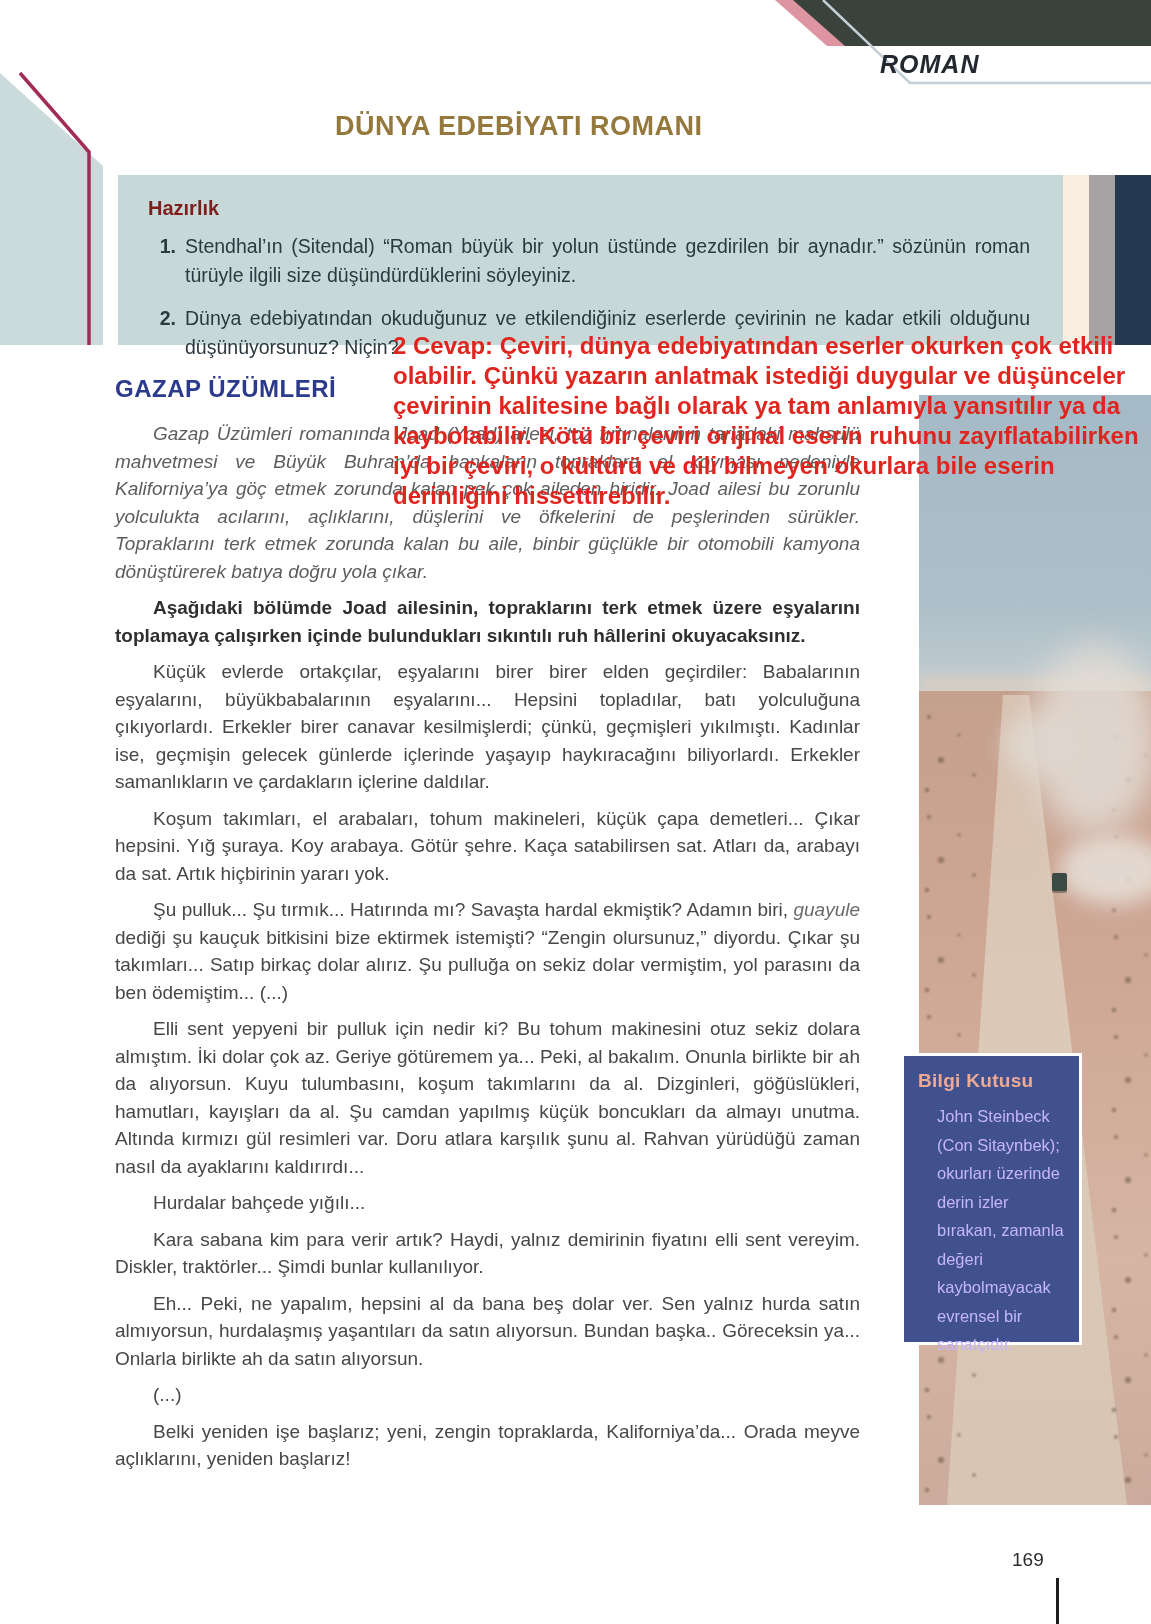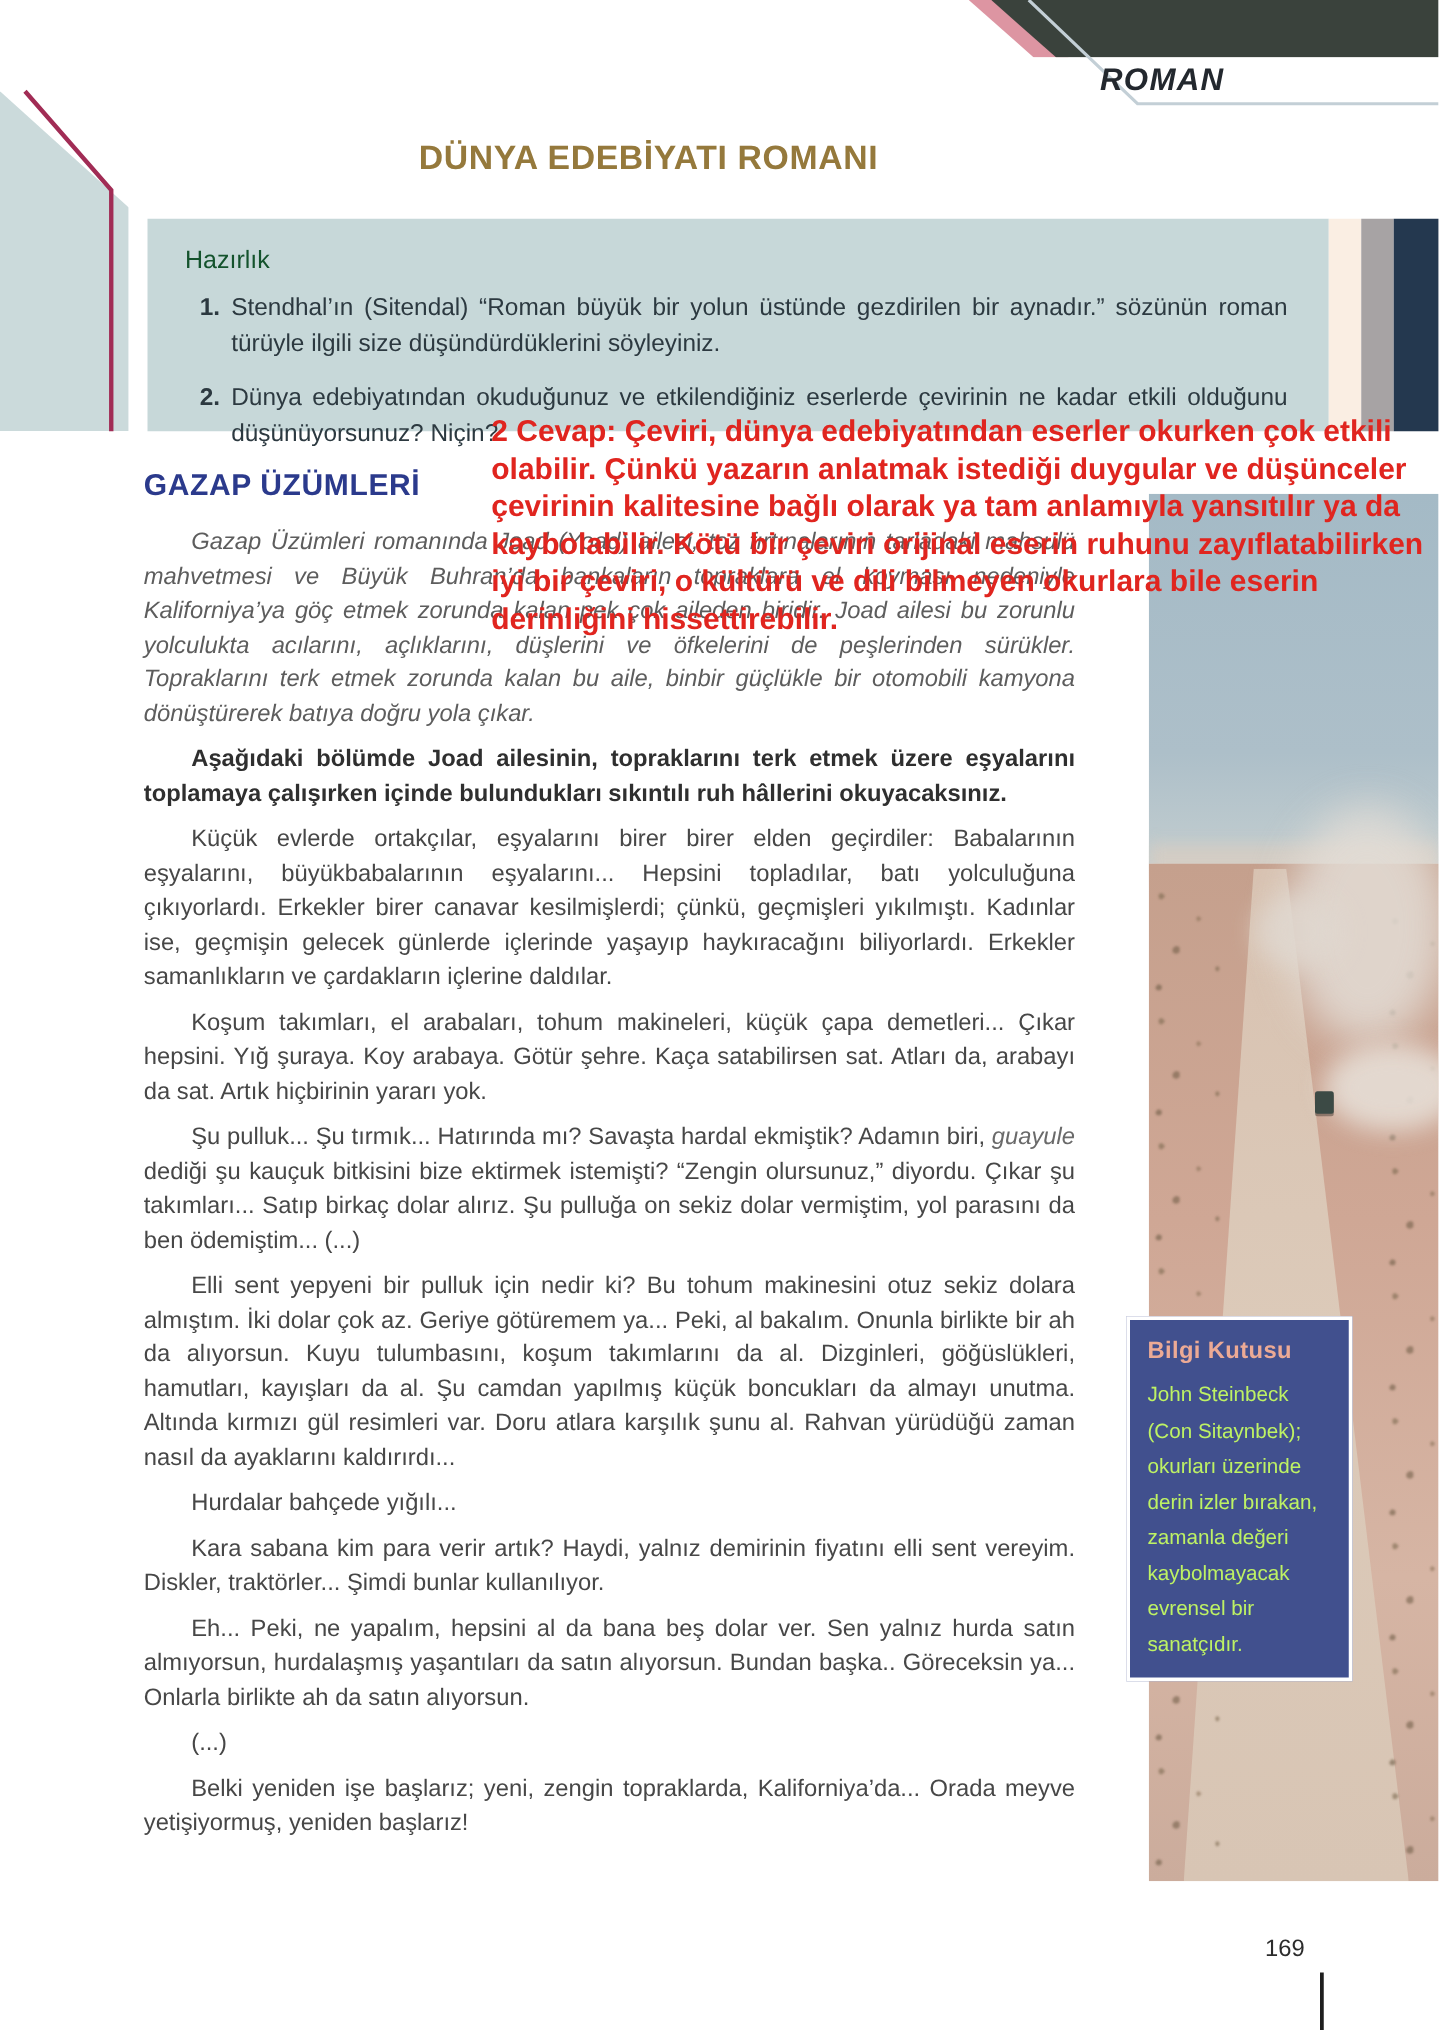--- a/index.html
+++ b/index.html
@@ -25,21 +25,21 @@
   .hdr-label{position:absolute;left:880px;top:50px;width:200px;text-align:left;
              font-size:25px;font-weight:700;font-style:italic;color:#23282e;letter-spacing:1px;}
 
   
   .main-title{position:absolute;left:335px;top:111px;width:480px;text-align:left;
               font-size:27px;font-weight:700;color:#95793c;letter-spacing:.5px;}
 
   
   .hazirlik{position:absolute;left:118px;top:175px;width:945px;height:170px;background:#c7d8d9;
             box-sizing:border-box;padding:22px 28px 0 30px;color:#2c3940;}
-  .hazirlik-title{font-size:20px;font-weight:400;color:#14532d;margin:0 0 12px 0;}
+  .hazirlik-title{font-size:20px;font-weight:700;color:#7f1d1d;margin:0 0 12px 0;}
   .hz-item{display:flex;margin-bottom:14px;font-size:19.5px;line-height:29px;}
   .hz-num{font-weight:700;width:28px;flex:0 0 28px;text-align:right;margin-right:9px;}
   .hz-text{width:845px;text-align:justify;}
 
   
   .stripe{position:absolute;top:175px;height:170px;}
   .stripe-cream{left:1063px;width:26px;background:#faeee3;}
   .stripe-gray{left:1089px;width:26px;background:#a7a3a4;}
   .stripe-navy{left:1115px;width:36px;background:#24384f;}
 
@@ -80,21 +80,21 @@
             border-radius:50%;filter:blur(10px);opacity:.8;}
   .ph-dust3{position:absolute;left:140px;top:440px;width:110px;height:70px;background:#e6ded6;
             border-radius:50%;filter:blur(10px);opacity:.9;}
   .ph-vehicle{position:absolute;left:133px;top:478px;width:15px;height:18px;background:#3c4a45;
               border-radius:2px;box-shadow:0 2px 0 rgba(60,50,45,.45);}
 
   
   .infobox{position:absolute;left:901px;top:1053px;width:181px;height:292px;background:#41508e;
            border:3px solid #ffffff;box-sizing:border-box;padding:14px 12px 0 14px;z-index:3;}
   .infobox-title{font-size:19px;font-weight:800;color:#ecaa95;margin:0 0 10px 0;letter-spacing:.3px;}
-  .infobox-text{font-size:16.5px;line-height:28.5px;color:#bef264;}
+  .infobox-text{font-size:16.5px;line-height:28.5px;color:#c4b5fd;margin-left:19px;}
 
   
   .page-num{position:absolute;left:1012px;top:1549px;width:60px;
             font-size:19px;color:#2c2c2c;}
   .page-tick{position:absolute;left:1056px;top:1578px;width:3px;height:46px;background:#1e1e1e;}
 </style>
 </head>
 <body>
 
 <div class="page">
@@ -152,21 +152,21 @@
         <p class="para intro"><span>Gazap Üzümleri romanında Joad (Yoad) ailesi, toz fırtınalarının tarladaki mahsulü mahvetmesi ve Büyük Buhran’da bankaların topraklara el koyması nedeniyle Kaliforniya’ya göç etmek zorunda kalan pek çok aileden biridir. Joad ailesi bu zorunlu yolculukta acılarını, açlıklarını, düşlerini ve öfkelerini de peşlerinden sürükler. Topraklarını terk etmek zorunda kalan bu aile, binbir güçlükle bir otomobili kamyona dönüştürerek batıya doğru yola çıkar.</span></p>
         <p class="para lead"><span>Aşağıdaki bölümde Joad ailesinin, topraklarını terk etmek üzere eşyalarını toplamaya çalışırken içinde bulundukları sıkıntılı ruh hâllerini okuyacaksınız.</span></p>
         <p class="para"><span>Küçük evlerde ortakçılar, eşyalarını birer birer elden geçirdiler: Babalarının eşyalarını, büyükbabalarının eşyalarını... Hepsini topladılar, batı yolculuğuna çıkıyorlardı. Erkekler birer canavar kesilmişlerdi; çünkü, geçmişleri yıkılmıştı. Kadınlar ise, geçmişin gelecek günlerde içlerinde yaşayıp haykıracağını biliyorlardı. Erkekler samanlıkların ve çardakların içlerine daldılar.</span></p>
         <p class="para"><span>Koşum takımları, el arabaları, tohum makineleri, küçük çapa demetleri... Çıkar hepsini. Yığ şuraya. Koy arabaya. Götür şehre. Kaça satabilirsen sat. Atları da, arabayı da sat. Artık hiçbirinin yararı yok.</span></p>
         <p class="para"><span>Şu pulluk... Şu tırmık... Hatırında mı? Savaşta hardal ekmiştik? Adamın biri, </span><span class="it">guayule</span><span> dediği şu kauçuk bitkisini bize ektirmek istemişti? “Zengin olursunuz,” diyordu. Çıkar şu takımları... Satıp birkaç dolar alırız. Şu pulluğa on sekiz dolar vermiştim, yol parasını da ben ödemiştim... (...)</span></p>
         <p class="para"><span>Elli sent yepyeni bir pulluk için nedir ki? Bu tohum makinesini otuz sekiz dolara almıştım. İki dolar çok az. Geriye götüremem ya... Peki, al bakalım. Onunla birlikte bir ah da alıyorsun. Kuyu tulumbasını, koşum takımlarını da al. Dizginleri, göğüslükleri, hamutları, kayışları da al. Şu camdan yapılmış küçük boncukları da almayı unutma. Altında kırmızı gül resimleri var. Doru atlara karşılık şunu al. Rahvan yürüdüğü zaman nasıl da ayaklarını kaldırırdı...</span></p>
         <p class="para"><span>Hurdalar bahçede yığılı...</span></p>
         <p class="para"><span>Kara sabana kim para verir artık? Haydi, yalnız demirinin fiyatını elli sent vereyim. Diskler, traktörler... Şimdi bunlar kullanılıyor.</span></p>
         <p class="para"><span>Eh... Peki, ne yapalım, hepsini al da bana beş dolar ver. Sen yalnız hurda satın almıyorsun, hurdalaşmış yaşantıları da satın alıyorsun. Bundan başka.. Göreceksin ya... Onlarla birlikte ah da satın alıyorsun.</span></p>
         <p class="para"><span>(...)</span></p>
-        <p class="para"><span>Belki yeniden işe başlarız; yeni, zengin topraklarda, Kaliforniya’da... Orada meyve yetişiyormuş, yeniden başlarız!</span></p>
+        <p class="para"><span>Belki yeniden işe başlarız; yeni, zengin topraklarda, Kaliforniya’da... Orada meyve açlıklarını, yeniden başlarız!</span></p>
       </div>
   </div>
 
   <div class="annot annot-2">2 Cevap: Çeviri, dünya edebiyatından eserler okurken çok etkili olabilir. Çünkü yazarın anlatmak istediği duygular ve düşünceler çevirinin kalitesine bağlı olarak ya tam anlamıyla yansıtılır ya da kaybolabilir. Kötü bir çeviri orijinal eserin ruhunu zayıflatabilirken iyi bir çeviri, o kültürü ve dili bilmeyen okurlara bile eserin derinliğini hissettirebilir.</div>
 
   <div class="infobox">
     <p class="infobox-title">Bilgi Kutusu</p>
     <div class="infobox-text">John Steinbeck (Con Sitaynbek); okurları üzerinde derin izler bırakan, zamanla değeri kaybolmayacak evrensel bir sanatçıdır.</div>
   </div>
 

